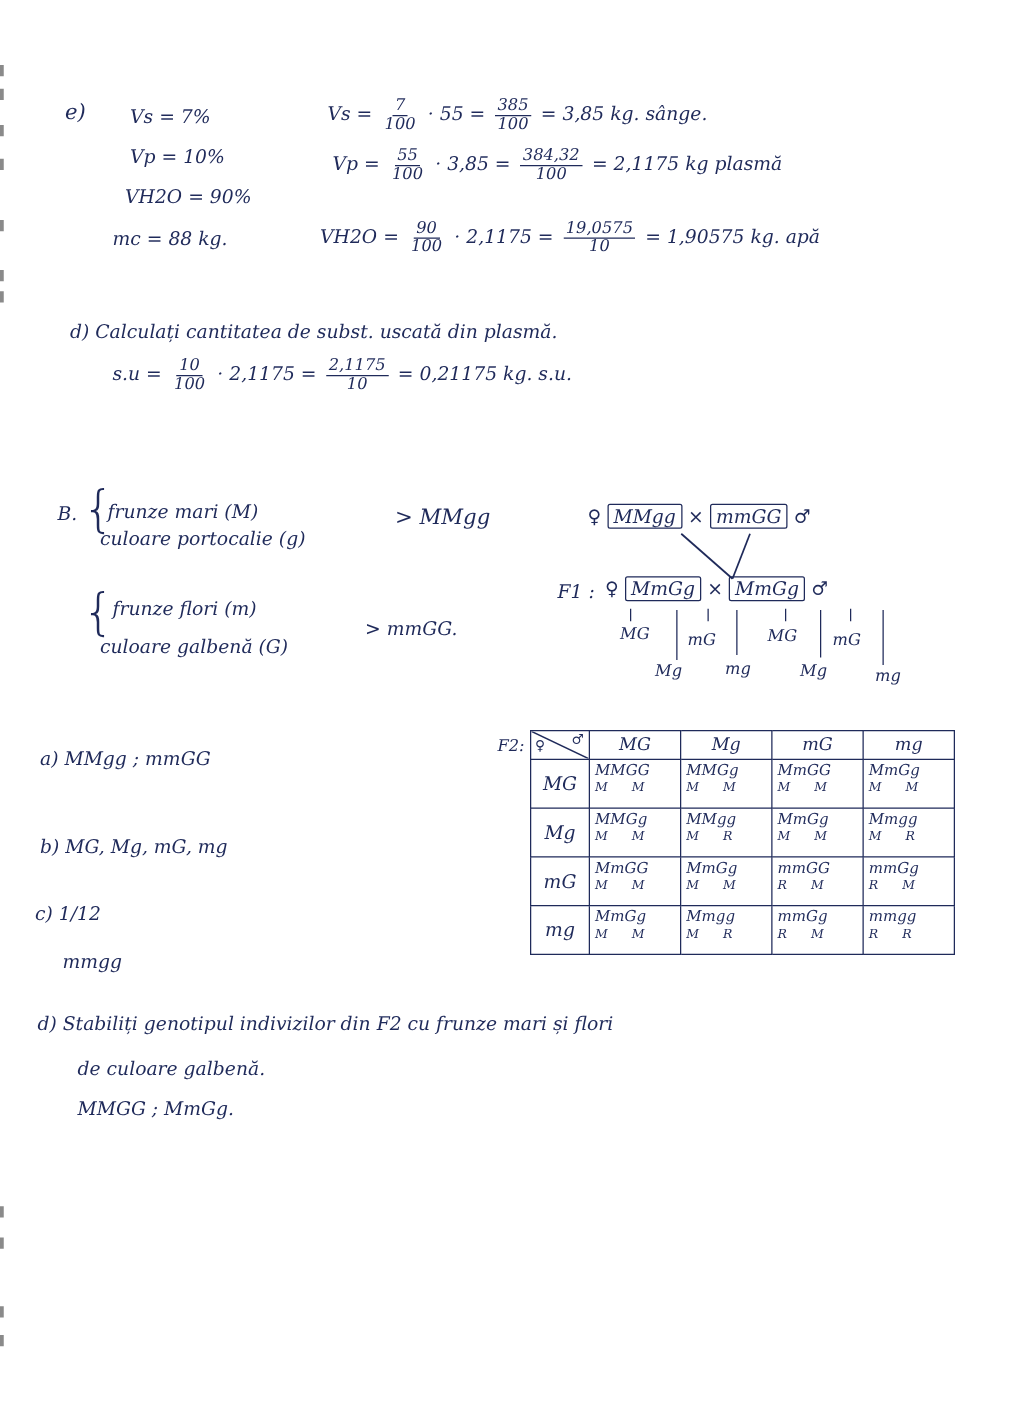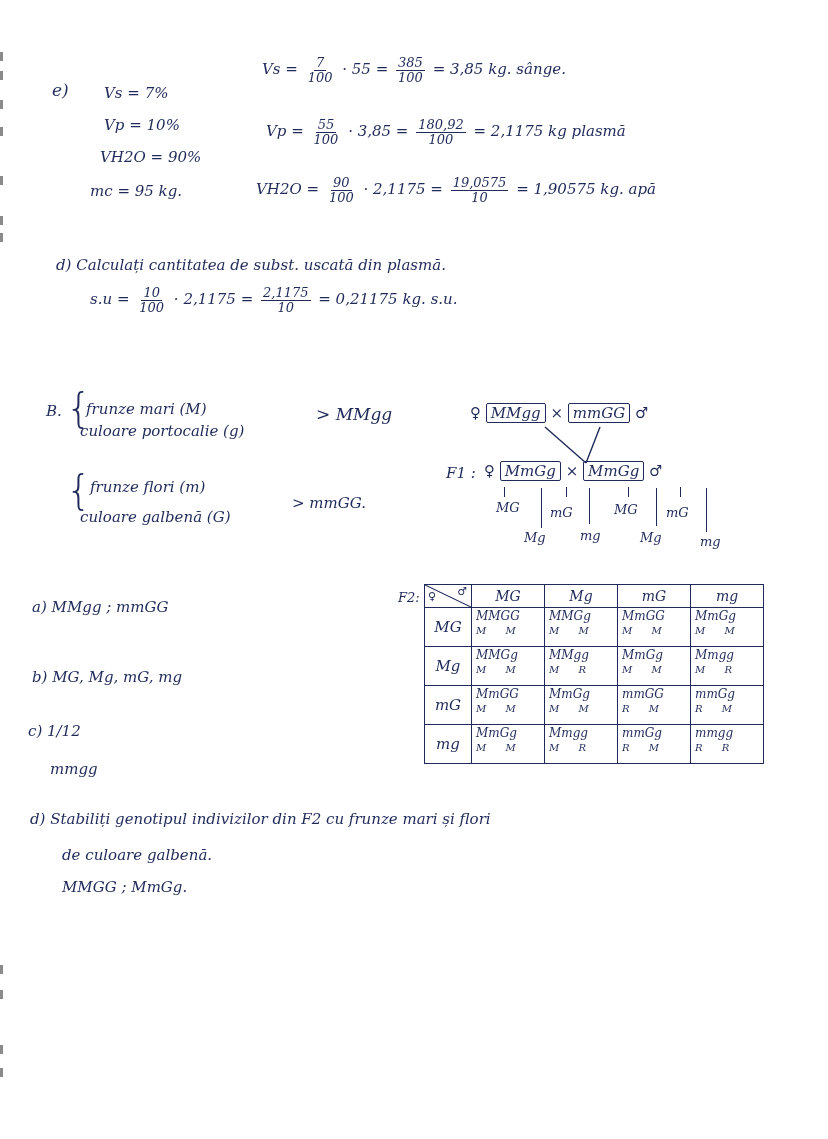--- a/index.html
+++ b/index.html
@@ -53,24 +53,24 @@
   <div class="abs ink f16" style="left:104px; top:84px">
     <span>Vs</span> <span>= 7%</span>
   </div>
   <div class="abs ink f16" style="left:104px; top:116px">
     <span>Vp</span> <span>= 10%</span>
   </div>
   <div class="abs ink f16" style="left:100px; top:148px">
     <span>VH2O</span> <span>= 90%</span>
   </div>
   <div class="abs ink f16" style="left:90px; top:182px">
-    <span>mc</span> <span>= 95 kg.</span>
-  </div>
-
-  <div class="abs ink f16" style="left:262px; top:56px">
+    <span>mc</span> <span>= 88 kg.</span>
+  </div>
+
+  <div class="abs ink f16" style="left:262px; top:78px">
     <span>Vs =</span>
     <span class="frac">
         <span class="num">7</span>
         <span class="den">100</span>
       </span>
     <span>· 55 =</span>
     <span class="frac">
         <span class="num">385</span>
         <span class="den">100</span>
       </span>
@@ -78,21 +78,21 @@
   </div>
 
   <div class="abs ink f16" style="left:266px; top:118px">
     <span>Vp =</span>
     <span class="frac">
         <span class="num">55</span>
         <span class="den">100</span>
       </span>
     <span>· 3,85 =</span>
     <span class="frac">
-        <span class="num">180,92</span>
+        <span class="num">384,32</span>
         <span class="den">100</span>
       </span>
     <span>= 2,1175 kg plasmă</span>
   </div>
 
   <div class="abs ink f16" style="left:256px; top:176px">
     <span>VH2O =</span>
     <span class="frac">
         <span class="num">90</span>
         <span class="den">100</span>

